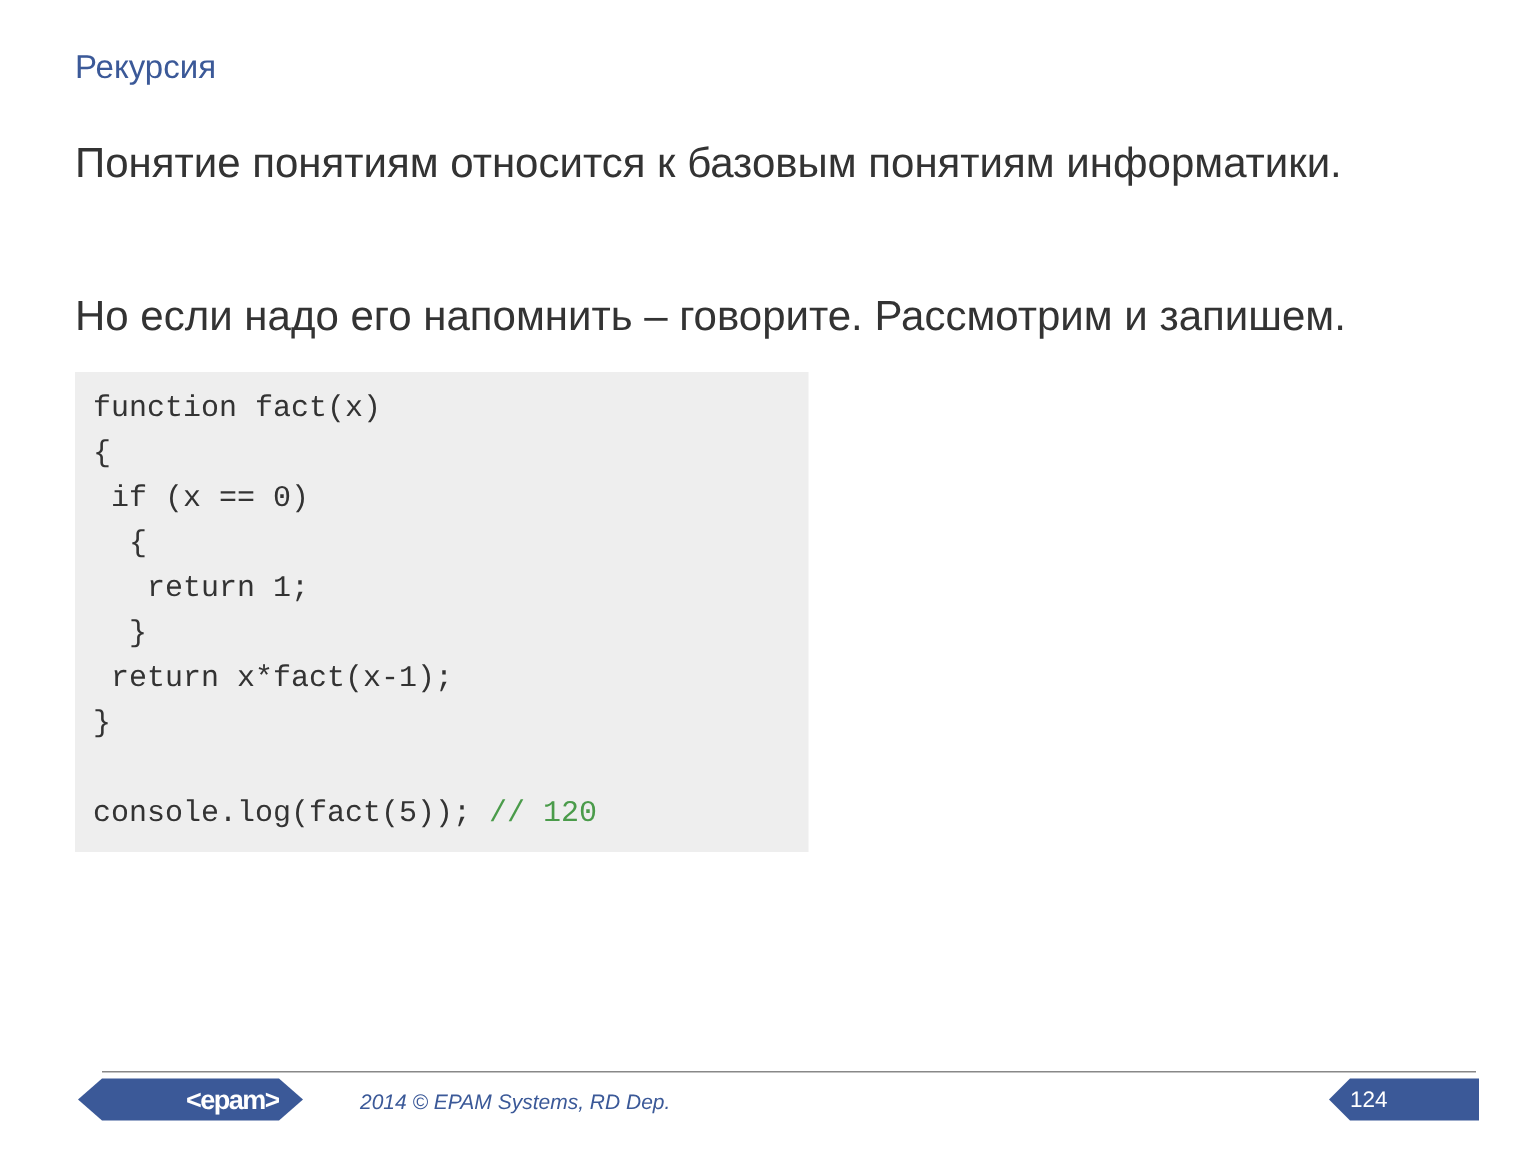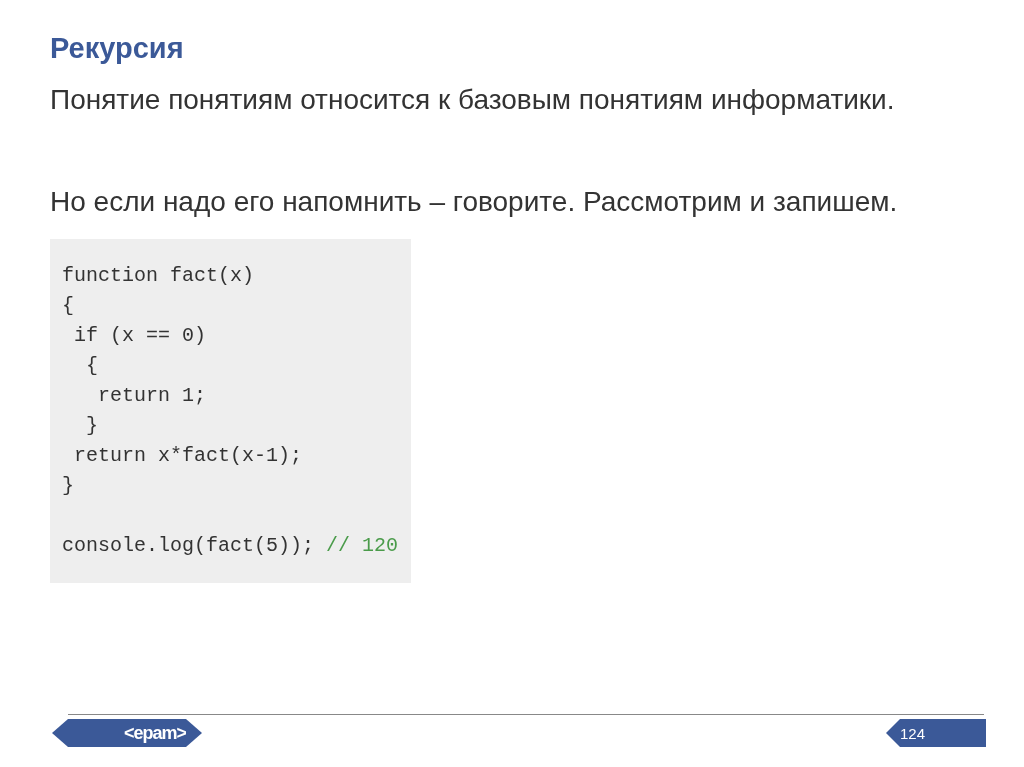--- a/index.html
+++ b/index.html
@@ -16,37 +16,37 @@
       overflow: hidden;
     }
     .slide {
       width: 100%;
       height: 100%;
       position: relative;
       padding: 32px 50px 0 50px;
     }
     .title {
       color: #3b5998;
-      font-size: 29px;
-      font-weight: bold;
-      margin-bottom: 16px;
+      font-size: 22px;
+      font-weight: normal;
+      margin-bottom: 32px;
     }
     .body-text {
       color: #333;
       font-size: 28px;
       line-height: 1.35;
       margin-bottom: 18px;
     }
     .code-block {
       background: #eeeeee;
       font-family: "Courier New", Courier, monospace;
       font-size: 20px;
       line-height: 1.5;
-      padding: 22px 12px;
-      width: 361px;
+      padding: 10px 12px;
+      width: 489px;
       color: #333;
       white-space: pre;
       margin-top: 8px;
     }
     .code-comment {
       color: #4a9b4a;
     }
     .footer {
       position: absolute;
       bottom: 20px;
@@ -147,17 +147,18 @@
 <span> return x*fact(x-1);</span>
 <span>}</span>
 <span></span>
 <span>console.log(fact(5)); </span><span class="code-comment">// 120</span></div>
 
   <div class="footer">
     <div class="footer-line"></div>
     <div class="footer-bar">
       <span>&lt;epam&gt;</span>
     </div>
+    <div class="footer-copyright">2014 © EPAM Systems, RD Dep.</div>
     <div class="page-number-box">
       <span>124</span>
     </div>
   </div>
 </div>
 
 </body></html>

